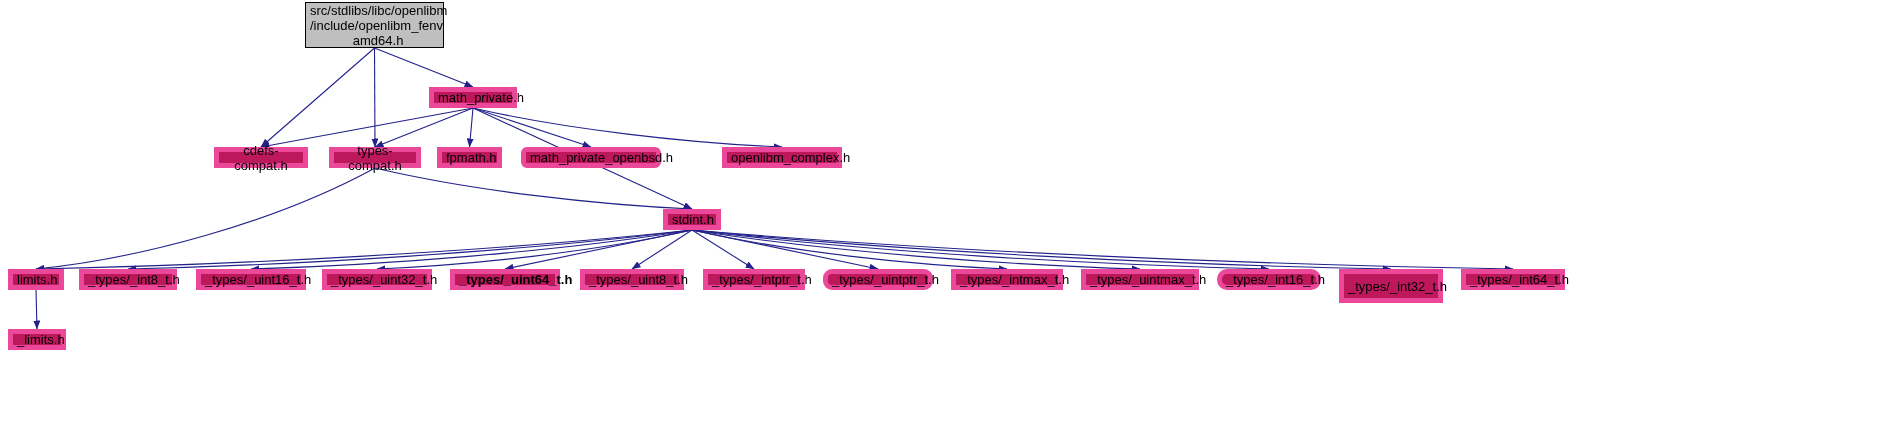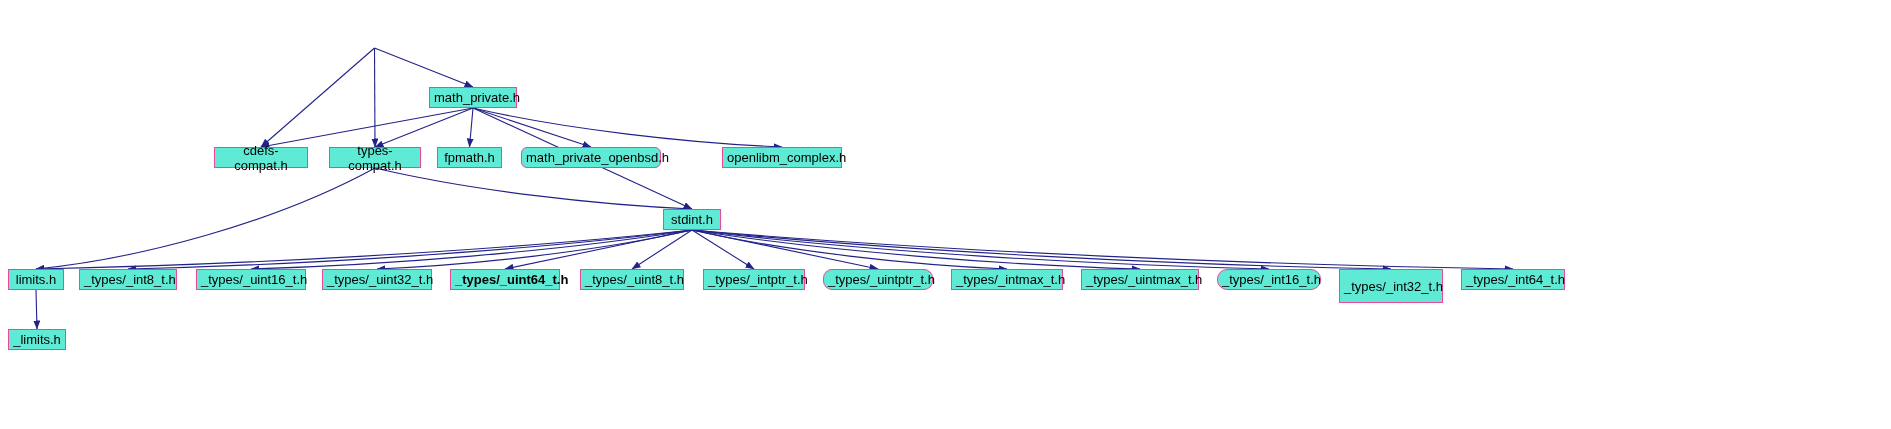--- a/index.html
+++ b/index.html
@@ -19,22 +19,22 @@
     position: absolute;
     left: 0;
     top: 0;
     width: 1891px;
     height: 429px;
     pointer-events: none;
   }
   .node {
     position: absolute;
     box-sizing: border-box;
-    border: 1px solid #ec4899;
-    background: #5eead4;
+    border: 5px solid #ec4899;
+    background: #be185d;
     color: #000000;
     font-size: 13px;
     line-height: 15px;
     text-align: center;
     display: flex;
     align-items: center;
     justify-content: center;
     white-space: pre-line;
     z-index: 2;
   }
@@ -78,20 +78,23 @@
       <path d="M692,230 L632,269" fill="none" stroke="#22228a" stroke-width="1.1" marker-end="url(#arrow)"></path>
       <path d="M692,230 L754,269" fill="none" stroke="#22228a" stroke-width="1.1" marker-end="url(#arrow)"></path>
       <path d="M692,230 L878,269" fill="none" stroke="#22228a" stroke-width="1.1" marker-end="url(#arrow)"></path>
       <path d="M692,230 C786.5,251.45 912.5,265.1 1007,269" fill="none" stroke="#22228a" stroke-width="1.1" marker-end="url(#arrow)"></path>
       <path d="M692,230 C826.4,251.45 1005.5999999999999,265.1 1140,269" fill="none" stroke="#22228a" stroke-width="1.1" marker-end="url(#arrow)"></path>
       <path d="M692,230 C865.1,251.45 1095.9,265.1 1269,269" fill="none" stroke="#22228a" stroke-width="1.1" marker-end="url(#arrow)"></path>
       <path d="M692,230 C901.7,251.45 1181.3,265.1 1391,269" fill="none" stroke="#22228a" stroke-width="1.1" marker-end="url(#arrow)"></path>
       <path d="M692,230 C938.3,251.45 1266.6999999999998,265.1 1513,269" fill="none" stroke="#22228a" stroke-width="1.1" marker-end="url(#arrow)"></path>
       <path d="M36,290 L37,329" fill="none" stroke="#22228a" stroke-width="1.1" marker-end="url(#arrow)"></path>
     </svg>
+<div class="node root" style="left: 305px; top: 2px; width: 139px; height: 46px;"><span class="node-label">src/stdlibs/libc/openlibm
+/include/openlibm_fenv
+_amd64.h</span></div>
     <div class="node" style="left: 429px; top: 87px; width: 88px; height: 21px;"><span class="node-label">math_private.h</span></div>
     <div class="node" style="left: 214px; top: 147px; width: 94px; height: 21px;"><span class="node-label">cdefs-compat.h</span></div>
     <div class="node" style="left: 329px; top: 147px; width: 92px; height: 21px;"><span class="node-label">types-compat.h</span></div>
     <div class="node" style="left: 437px; top: 147px; width: 65px; height: 21px;"><span class="node-label">fpmath.h</span></div>
     <div class="node" style="left: 521px; top: 147px; width: 140px; height: 21px; border-radius: 6px;"><span class="node-label">math_private_openbsd.h</span></div>
     <div class="node" style="left: 722px; top: 147px; width: 120px; height: 21px;"><span class="node-label">openlibm_complex.h</span></div>
     <div class="node" style="left: 663px; top: 209px; width: 58px; height: 21px;"><span class="node-label">stdint.h</span></div>
     <div class="node" style="left: 8px; top: 269px; width: 56px; height: 21px;"><span class="node-label">limits.h</span></div>
     <div class="node" style="left: 79px; top: 269px; width: 98px; height: 21px;"><span class="node-label">_types/_int8_t.h</span></div>
     <div class="node" style="left: 196px; top: 269px; width: 110px; height: 21px;"><span class="node-label">_types/_uint16_t.h</span></div>

